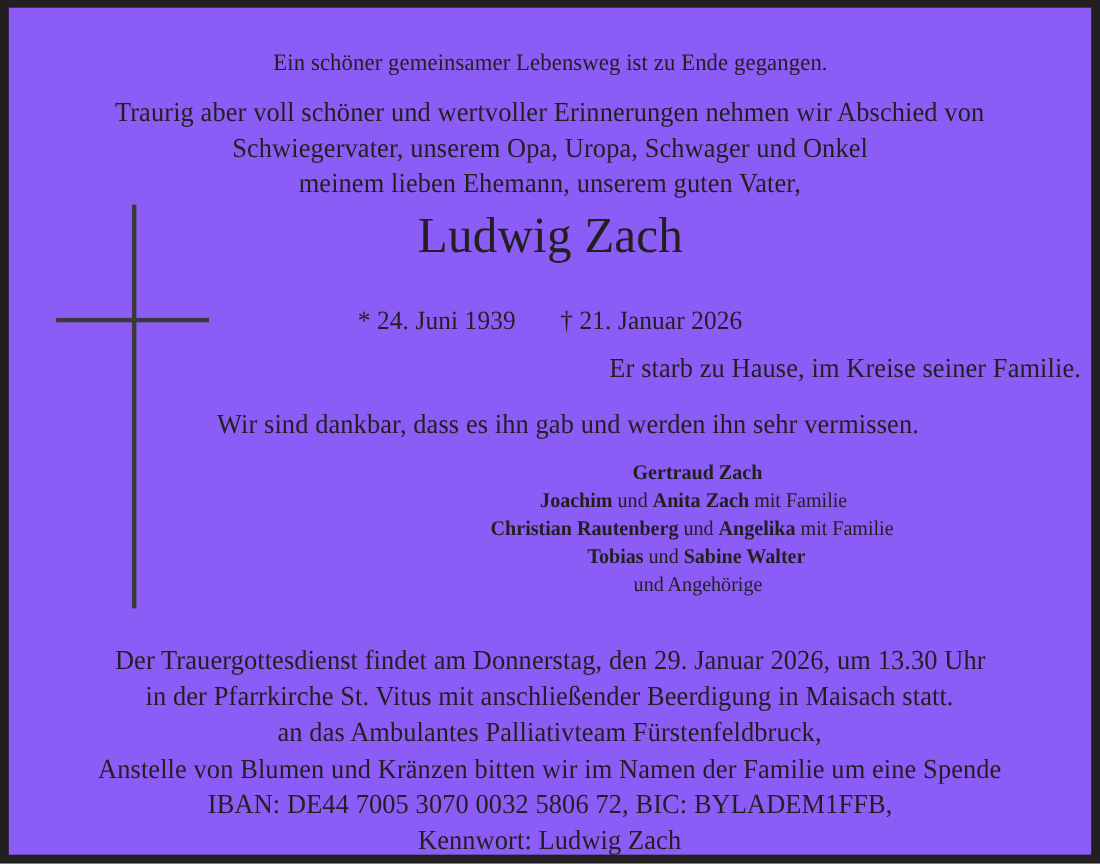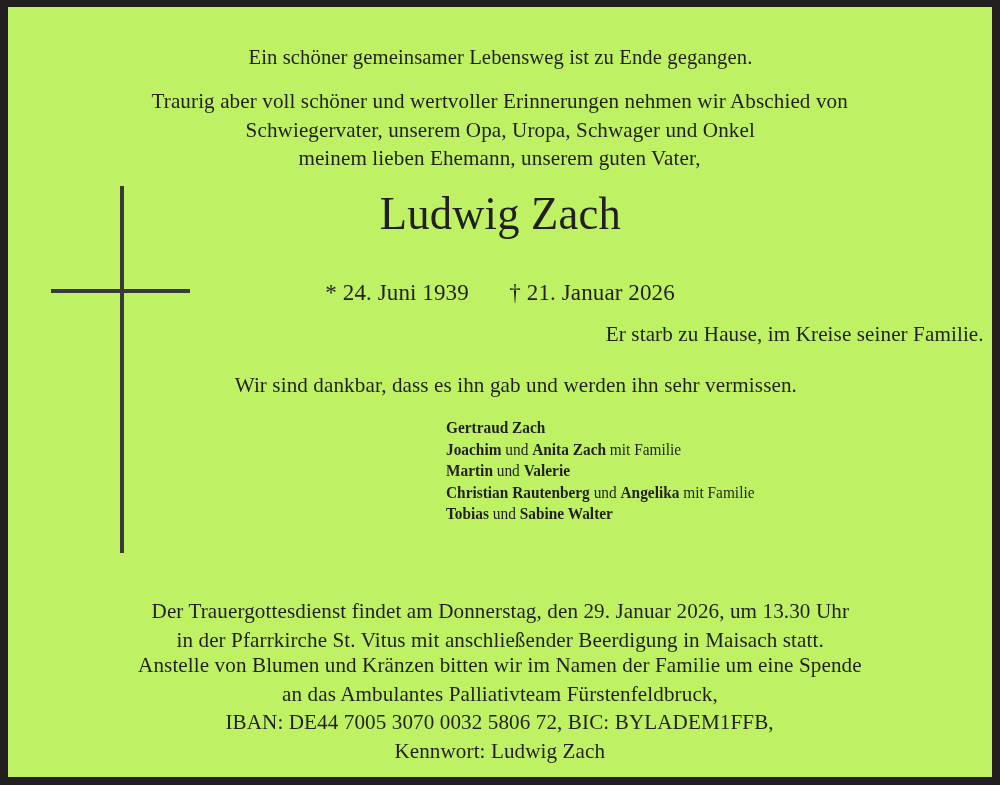--- a/index.html
+++ b/index.html
@@ -21,21 +21,21 @@
     height: 785px;
     background: #231f20;
     box-sizing: border-box;
     padding: 7px 8px 8px 8px;
   }
 
   #paper {
     position: relative;
     width: 100%;
     height: 100%;
-    background: #bef264;
+    background: #8b5cf6;
     overflow: hidden;
   }
 
   
   #cross {
     position: absolute;
     left: 0;
     top: 0;
     width: 100%;
     height: 100%;
@@ -62,21 +62,21 @@
   .block {
     position: absolute;
     left: 0;
     width: 984px;
     text-align: center;
     line-height: 1.30;
     letter-spacing: 0.1px;
   }
 
   .t-intro  { font-size: 21.5px; }
-  .t-body   { font-size: 22px; }
+  .t-body   { font-size: 25px; }
 
   .line { display: block; white-space: nowrap; }
 
   
   .cond {
     display: inline-block;
     transform: scaleX(0.96);
     transform-origin: center;
   }
 
@@ -99,32 +99,32 @@
   #dates .gap { display: inline-block; width: 30px; }
 
   #died       { top: 313px; text-align: right; }
   #thanks     { top: 364px; padding-left: 16px; }
 
   
   #family {
     position: absolute;
     left: 438px;
     top: 410px;
-    text-align: left;
-    font-size: 16px;
+    text-align: center;
+    font-size: 19px;
     line-height: 1.345;
   }
   #family .line { white-space: nowrap; }
   #family b { font-weight: 700; }
   #family .cond {
     transform: scaleX(0.96);
     transform-origin: left center;
   }
 
-  #service    { top: 590px; }
+  #service    { top: 578px; }
   #donation   { top: 644px; }
 </style>
 </head>
 <body>
 
 <div id="notice">
   <div id="paper">
 
     <div id="cross">
       <div class="cross-stem"></div>
@@ -159,31 +159,31 @@
       <span class="line"><span class="cond">Er starb zu Hause, im Kreise seiner Familie.</span></span>
     </div>
 
     <div class="block t-body" id="thanks">
       <span class="line"><span class="cond">Wir sind dankbar, dass es ihn gab und werden ihn sehr vermissen.</span></span>
     </div>
 
     <div id="family">
         <span class="line"><span class="cond"><b>Gertraud Zach</b></span></span>
         <span class="line"><span class="cond"><b>Joachim</b><span> und </span><b>Anita Zach</b><span> mit Familie</span></span></span>
-        <span class="line"><span class="cond"><b>Martin</b><span> und </span><b>Valerie</b></span></span>
         <span class="line"><span class="cond"><b>Christian Rautenberg</b><span> und </span><b>Angelika</b><span> mit Familie</span></span></span>
         <span class="line"><span class="cond"><b>Tobias</b><span> und </span><b>Sabine Walter</b></span></span>
+        <span class="line"><span class="cond"><span>und Angehörige</span></span></span>
       </div>
 
     <div class="block t-body" id="service">
       <span class="line"><span class="cond">Der Trauergottesdienst findet am Donnerstag, den 29. Januar 2026, um 13.30 Uhr</span></span>
       <span class="line"><span class="cond">in der Pfarrkirche St. Vitus mit anschließender Beerdigung in Maisach statt.</span></span>
     </div>
 
     <div class="block t-body" id="donation">
+      <span class="line"><span class="cond">an das Ambulantes Palliativteam Fürstenfeldbruck,</span></span>
       <span class="line"><span class="cond">Anstelle von Blumen und Kränzen bitten wir im Namen der Familie um eine Spende</span></span>
-      <span class="line"><span class="cond">an das Ambulantes Palliativteam Fürstenfeldbruck,</span></span>
       <span class="line"><span class="cond">IBAN: DE44 7005 3070 0032 5806 72, BIC: BYLADEM1FFB,</span></span>
       <span class="line"><span class="cond">Kennwort: Ludwig Zach</span></span>
     </div>
 
   </div>
 </div>
 
 </body></html>

